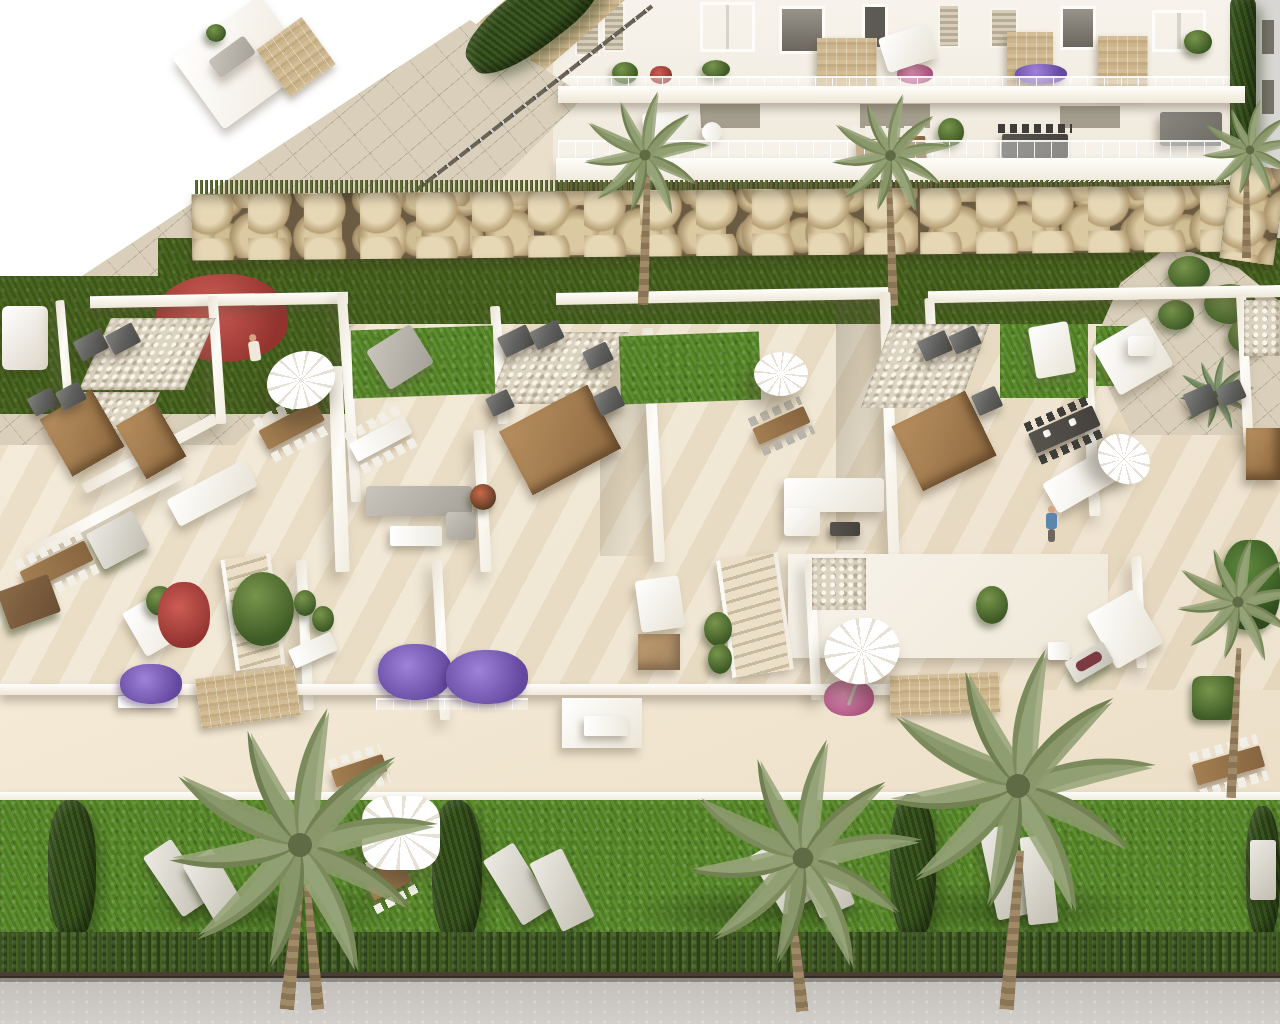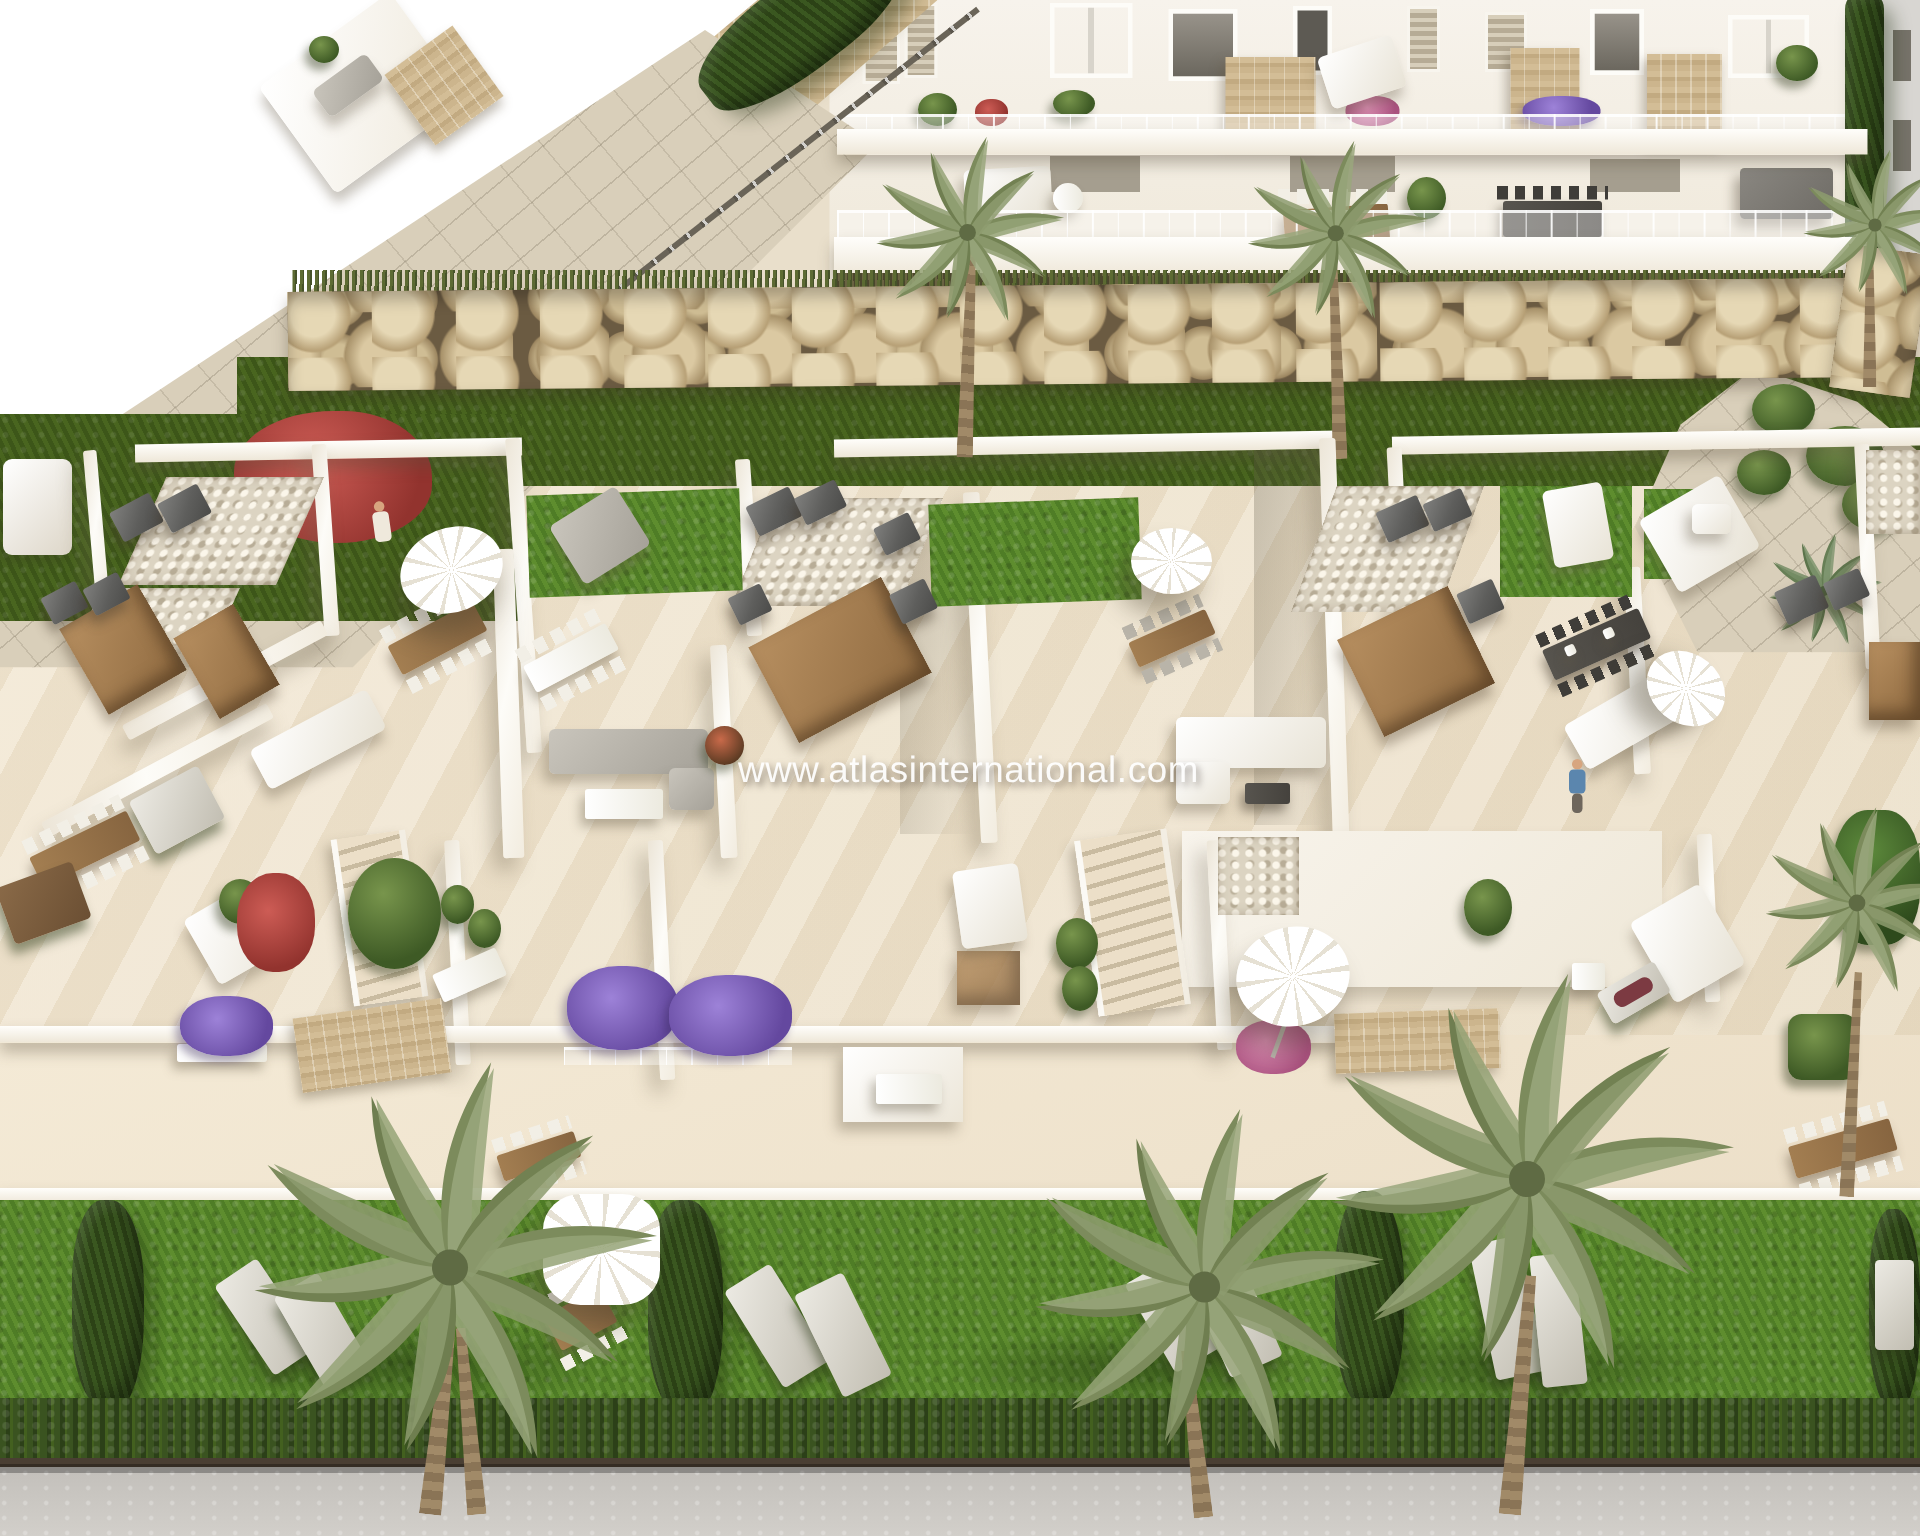--- a/index.html
+++ b/index.html
@@ -443,15 +443,14 @@
     </svg>
   <div class="abs trunk" style="left:1006px;top:850px;width:15px;height:160px;z-index:38;transform:rotate(5deg);"></div>
   <svg class="abs palmsvg" viewBox="-100 -100 200 200" style="left:868px;top:636px;width:300px;height:300px;z-index:41;">
       <use href="#palm"></use>
     </svg>
   <div class="abs trunk" style="left:1230px;top:648px;width:10px;height:150px;z-index:38;transform:rotate(3deg);"></div>
   <svg class="abs palmsvg" viewBox="-100 -100 200 200" style="left:1168px;top:532px;width:140px;height:140px;z-index:39;">
       <use href="#palm"></use>
     </svg>
 
-  <div id="watermark" class="abs" style="left:492px;top:500px;">www.atlasinternational.com</div>
 
 </div>
 
 </body></html>

